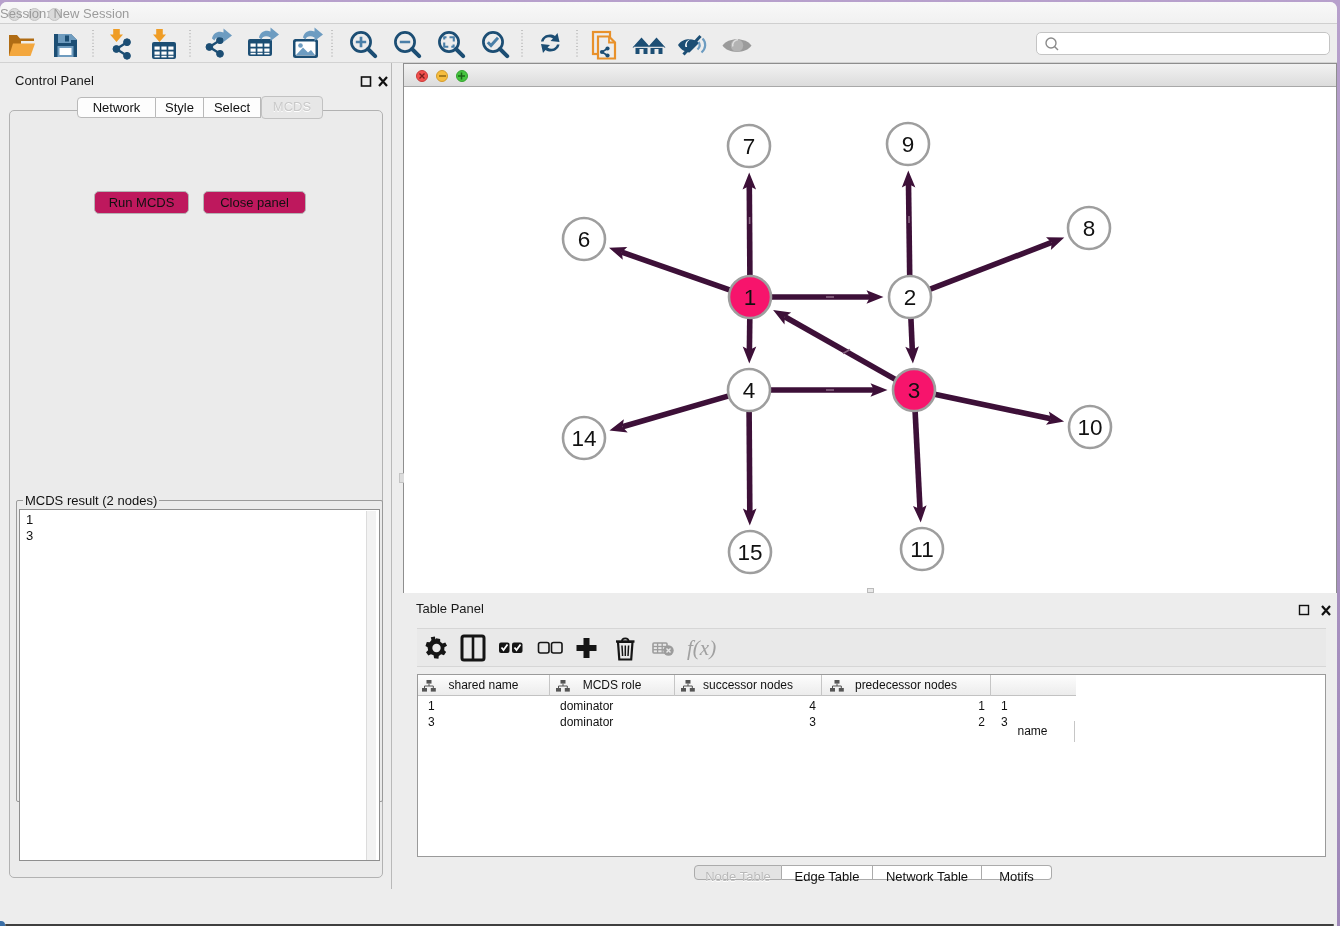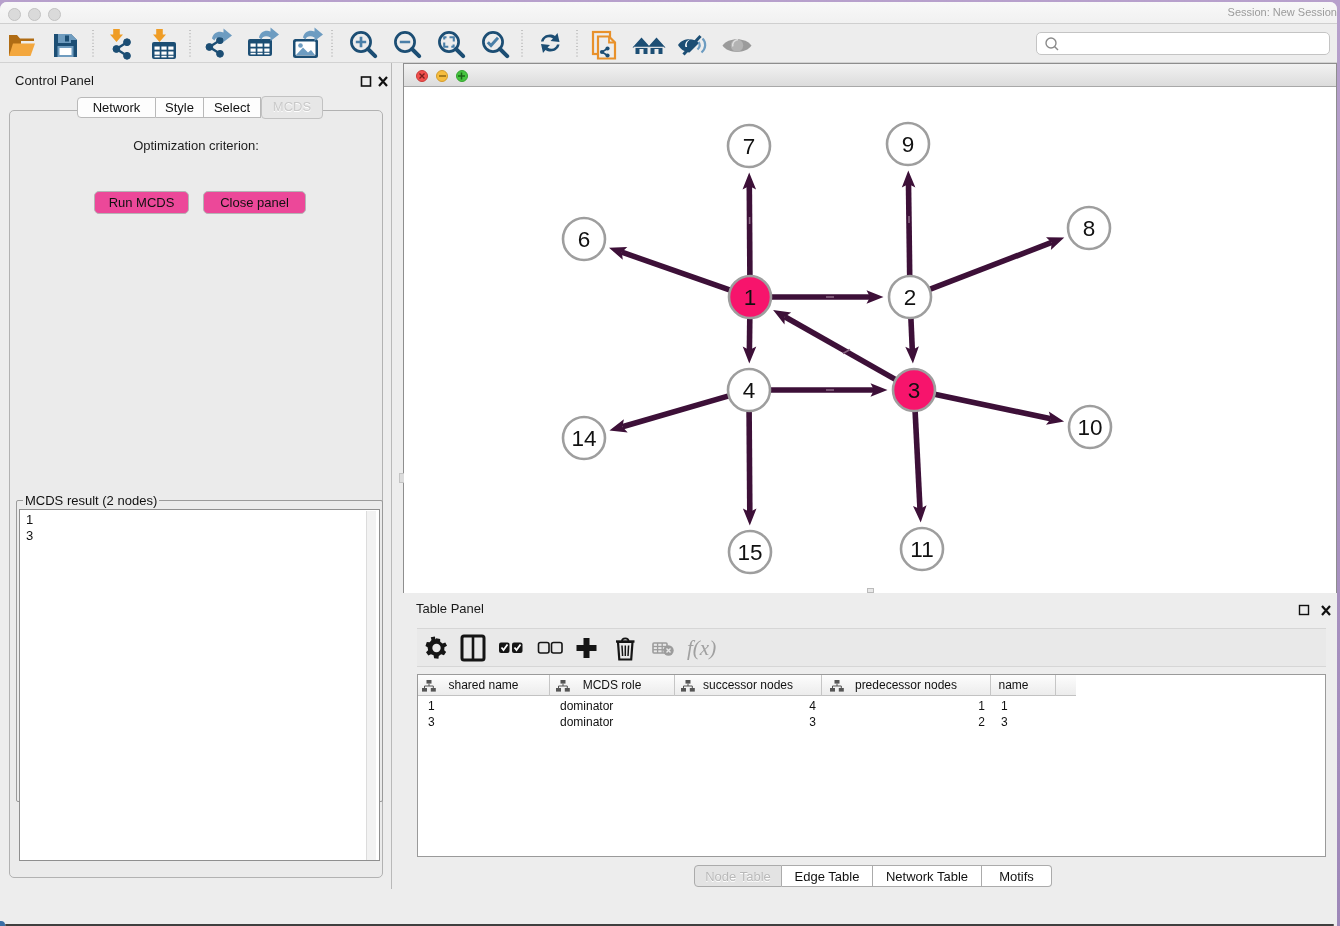--- a/index.html
+++ b/index.html
@@ -2,51 +2,51 @@
 <html><head><meta charset="utf-8">
 <style>
 *{margin:0;padding:0;box-sizing:border-box;}
 html,body{width:1340px;height:926px;overflow:hidden;}
 body{font-family:"Liberation Sans",sans-serif;background:linear-gradient(180deg,#b7a0cc,#9e87b8);position:relative;}
 #win{position:absolute;left:0;top:2px;width:1337px;height:924px;background:#ededed;border-radius:7px 7px 0 0;overflow:hidden;}
 
 #titlebar{position:absolute;left:0;top:0;width:100%;height:22px;background:linear-gradient(#f8f8f8,#f1f1f1);border-bottom:1px solid #cfcfcf;}
 .tl{position:absolute;top:6px;width:13px;height:13px;border-radius:50%;background:#dadada;border:1px solid #c2c2c2;}
 #titlebar .t1{left:8px}#titlebar .t2{left:28px}#titlebar .t3{left:48px}
-#wtitle{position:absolute;top:4px;left:0;width:100%;text-align:right;font-size:11px;color:#9b9b9b;}
+#wtitle{position:absolute;top:4px;left:0;width:100%;text-align:left;font-size:13px;color:#9b9b9b;}
 
 #toolbar{position:absolute;left:0;top:22px;width:100%;height:39px;background:#ededed;border-bottom:1px solid #d2d2d2;}
 #search{position:absolute;left:1036px;top:8px;width:294px;height:23px;background:#fff;border:1px solid #c4c4c4;border-radius:5px;}
 
 #cpanel{position:absolute;left:0;top:61px;width:392px;height:826px;background:#ededed;border-right:1px solid #b9b9b9;}
 #cp-title{position:absolute;left:15px;top:10px;font-size:13px;color:#1a1a1a;}
 #cp-pane{position:absolute;left:9px;top:47px;width:374px;height:768px;border:1px solid #b2b2b2;border-radius:5px;background:#ebebeb;}
 .tab{position:absolute;top:0;height:21px;font-size:13px;color:#111;background:#fdfdfd;border:1px solid #b9b9b9;text-align:center;line-height:20px;}
 #optlabel{position:absolute;left:0;top:75px;width:392px;text-align:center;font-size:13px;color:#1c1c1c;}
 #dropdown{position:absolute;left:44px;top:95px;width:311px;height:23px;background:#fff;border:1px solid #b9b9b9;border-radius:5px;font-size:13px;color:#1c1c1c;line-height:21px;padding-left:12px;}
-.btn{position:absolute;top:128px;height:23px;background:#ec4899;border:1px solid #b4b4b4;border-radius:5px;font-size:13px;color:#111;text-align:center;line-height:21px;}
+.btn{position:absolute;top:128px;height:23px;background:#be185d;border:1px solid #b4b4b4;border-radius:5px;font-size:13px;color:#111;text-align:center;line-height:21px;}
 #fieldset{position:absolute;left:16px;top:437px;width:367px;height:302px;border:1px solid #9a9a9a;border-radius:2px;}
 #fieldlegend{position:absolute;left:6px;top:-8px;background:#ebebeb;font-size:13px;color:#111;padding:0 2px;}
 #listbox{position:absolute;left:2px;top:8px;width:361px;height:352px;background:#fff;border:1px solid #8f8f8f;font-size:13px;color:#111;line-height:16px;padding:2px 0 0 6px;}
 #lb-scroll{position:absolute;right:3px;top:1px;width:10px;height:349px;background:#f2f2f2;border-left:1px solid #dcdcdc;}
 
 #netwin{position:absolute;left:403px;top:61px;width:934px;height:530px;border:1px solid #8e8e8e;border-bottom:none;background:#fff;}
 #nw-title{position:absolute;left:0;top:0;width:100%;height:23px;background:linear-gradient(#f2f2f2,#dcdcdc);border-bottom:1px solid #a8a8a8;}
 #nw-text{position:absolute;width:100%;text-align:center;top:4px;font-size:13px;font-weight:bold;color:#2a2a2a;}
 .nwb{position:absolute;top:6px;width:12px;height:12px;border-radius:50%;}
 #canvas{position:absolute;left:0;top:24px;width:932px;height:505px;background:#fff;}
 
 #tpanel{position:absolute;left:393px;top:591px;width:944px;height:296px;background:#ededed;}
 #tp-title{position:absolute;left:23px;top:8px;font-size:13px;color:#1a1a1a;}
 #tp-toolbar{position:absolute;left:24px;top:35px;width:909px;height:39px;background:#e9e9e9;border:1px solid #d6d6d6;border-left:none;border-right:none;}
 #ttable{position:absolute;left:24px;top:81px;width:909px;height:183px;background:#fff;border:1px solid #9a9a9a;font-size:12px;color:#111;}
 #thead{position:absolute;left:0;top:0;width:658px;height:21px;background:linear-gradient(#fdfdfd,#ececec);border-bottom:1px solid #c2c2c2;}
 .th{position:absolute;top:0;height:21px;border-right:1px solid #c6c6c6;text-align:center;line-height:21px;font-size:12px;color:#111;}
 .td{position:absolute;height:16px;line-height:16px;font-size:12px;color:#111;}
-.btab{position:absolute;top:272px;height:22px;background:#fff;border:1px solid #ababab;font-size:13px;font-weight:500;color:#111;text-align:center;line-height:21px;}
+.btab{position:absolute;top:272px;height:15px;background:#fff;border:1px solid #ababab;font-size:13px;font-weight:500;color:#111;text-align:center;line-height:21px;}
 
 #statusbar{position:absolute;left:0;top:887px;width:100%;height:35px;background:#ededed;border-top:1px solid #c6c6c6;}
 #listbtn{position:absolute;left:10px;top:10px;width:28px;height:21px;background:#fcfcfc;border:1px solid #ababab;}
 #membtn{position:absolute;right:15px;top:7px;width:61px;height:24px;background:#fcfcfc;border:1px solid #a8a8a8;border-radius:4px;font-size:11px;color:#111;text-align:center;line-height:22px;}
 #bottomline{position:absolute;left:5px;top:924px;width:1329px;height:1.8px;background:#3f3f3f;border-radius:2px;}
 #bluedot{position:absolute;left:0;top:921px;width:5px;height:5px;background:#3a6ea5;border-radius:0 4px 0 0;}
 </style></head>
 <body>
 <div id="win">
   <div id="titlebar">
@@ -195,21 +195,20 @@
     <div id="cp-title">Control Panel</div>
     <svg style="position:absolute;left:360px;top:12px" width="30" height="13">
         <rect x="1.5" y="2" width="9" height="9" fill="none" stroke="#111" stroke-width="1.6"></rect>
         <path d="M19 2 L27 11 M27 2 L19 11" stroke="#111" stroke-width="2.2"></path>
       </svg>
     <div id="cp-pane"></div>
     <div class="tab" style="left:77px;top:34px;width:79px;border-radius:4px 0 0 4px;">Network</div>
     <div class="tab" style="left:156px;top:34px;width:48px;border-left:none;">Style</div>
     <div class="tab" style="left:204px;top:34px;width:57px;border-left:none;">Select</div>
     <div class="tab" style="left:261px;top:33px;width:62px;height:23px;background:#e7e7e7;color:#c9c9c9;text-shadow:0 1px 0 #fff;border-radius:4px 4px 4px 4px;border-color:#c2c2c2;">MCDS</div>
-    <div id="optlabel">Optimization criterion:</div>
     <div class="btn" style="left:94px;width:95px;">Run MCDS</div>
     <div class="btn" style="left:203px;width:103px;">Close panel</div>
     <div id="fieldset">
       <div id="fieldlegend">MCDS result (2 nodes)</div>
       <div id="listbox">1<br>3<div id="lb-scroll"></div></div>
     </div>
   </div>
   <div id="netwin">
     <div id="nw-title">
       <div class="nwb" style="left:12px;background:#f2504d;border:1px solid #c93a38;"></div>
@@ -367,21 +366,21 @@
               <rect x="0" y="8" width="5" height="3.6" fill="#555"></rect>
               <rect x="8.8" y="8" width="5" height="3.6" fill="#555"></rect>
               <path d="M7 3.6 L7 6 M2.5 8 L2.5 6 L11.3 6 L11.3 8" stroke="#555" fill="none"></path>
             </svg>successor nodes</div>
 <div class="th" style="left:404px;width:169px;"><svg width="14" height="12" style="position:absolute;left:8px;top:5px">
               <rect x="4.5" y="0" width="5" height="3.6" fill="#555"></rect>
               <rect x="0" y="8" width="5" height="3.6" fill="#555"></rect>
               <rect x="8.8" y="8" width="5" height="3.6" fill="#555"></rect>
               <path d="M7 3.6 L7 6 M2.5 8 L2.5 6 L11.3 6 L11.3 8" stroke="#555" fill="none"></path>
             </svg>predecessor nodes</div>
-<div class="th" style="left:554px;width:84px;">name</div>
+<div class="th" style="left:573px;width:84px;margin-top:46px;">name</div>
 </div>
       <div class="td" style="left:10px;top:23px;">1</div>
 <div class="td" style="left:142px;top:23px;">dominator</div>
 <div class="td" style="left:257px;top:23px;width:141px;text-align:right;">4</div>
 <div class="td" style="left:404px;top:23px;width:163px;text-align:right;">1</div>
 <div class="td" style="left:583px;top:23px;">1</div>
 <div class="td" style="left:10px;top:39px;">3</div>
 <div class="td" style="left:142px;top:39px;">dominator</div>
 <div class="td" style="left:257px;top:39px;width:141px;text-align:right;">3</div>
 <div class="td" style="left:404px;top:39px;width:163px;text-align:right;">2</div>

